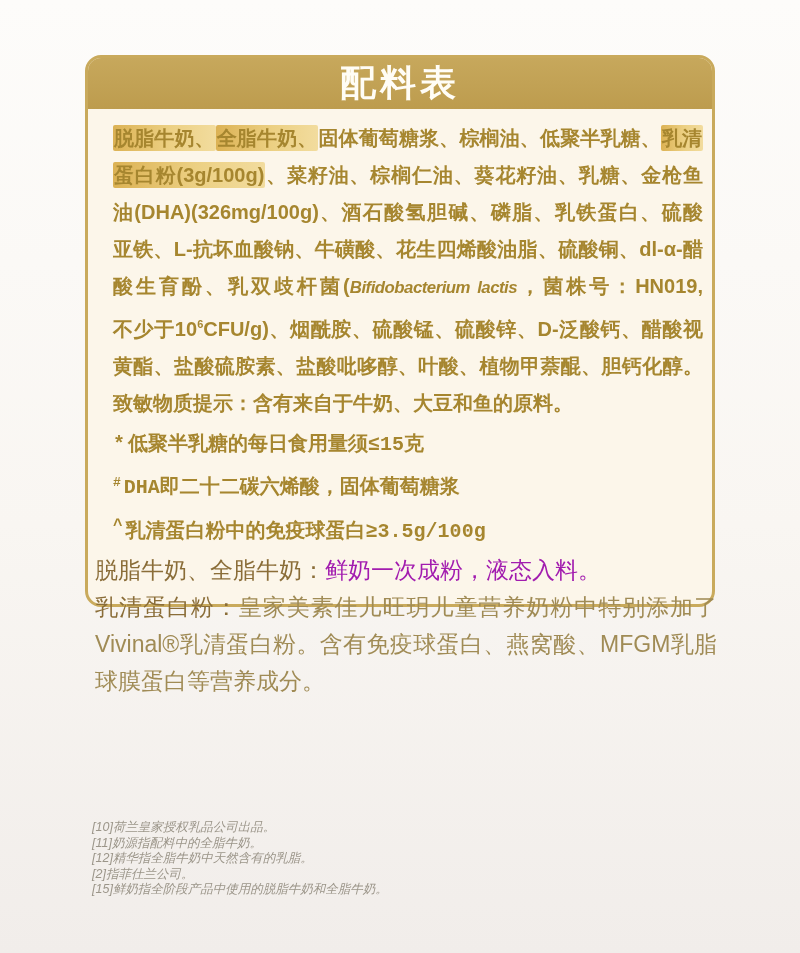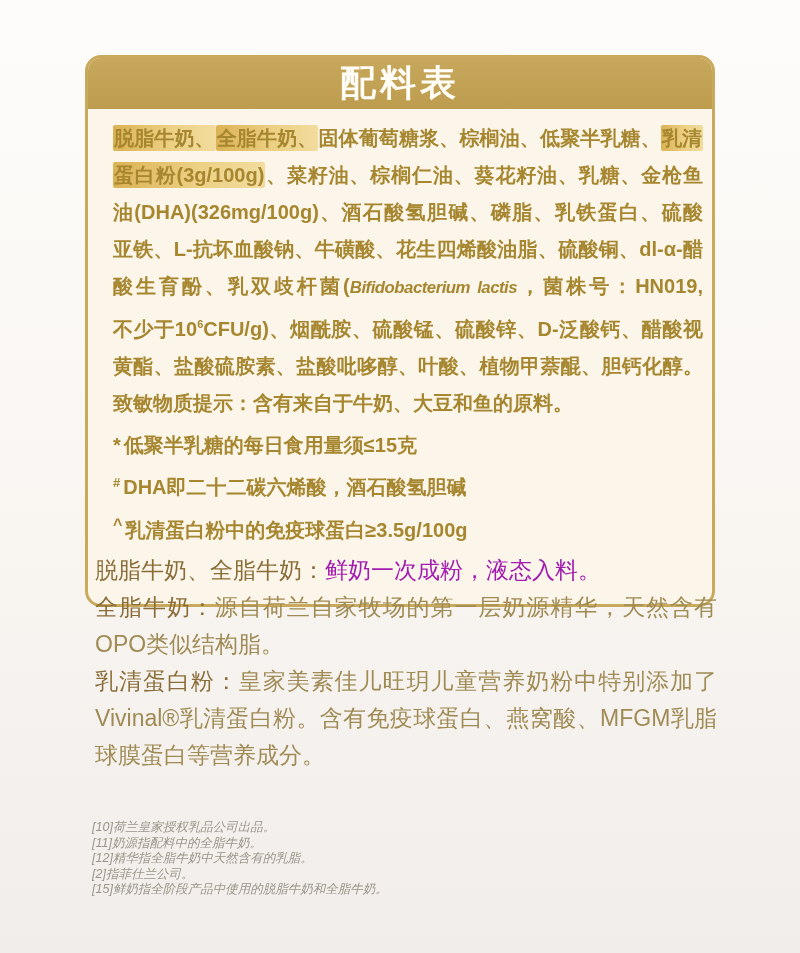--- a/index.html
+++ b/index.html
@@ -29,21 +29,21 @@
   .ing-line.justify{text-align:justify;text-align-last:justify;}
   .hl{
     background:linear-gradient(90deg,#dcb254 0%,#ecd083 55%,#f2dc9e 100%);
     border-radius:2px;padding:2px 1px;
   }
   .lat-italic{font-style:italic;font-size:0.84em;letter-spacing:-0.5px;}
   .sup{font-size:0.55em;vertical-align:super;}
   .fn-row{
     font-size:20px;font-weight:600;color:#a6862f;line-height:38px;text-align:left;
   }
-  .fn-rows{margin-top:4px;}
+  .fn-rows{margin-top:4px;font-family:Liberation Mono, monospace;}
   .fn-prefix{display:inline-block;margin-right:3px;}
   .fn-prefix.star{font-size:20px;}
   .fn-prefix.hash{font-size:13px;vertical-align:7px;}
   .fn-prefix.caret{font-size:16px;vertical-align:7px;}
   
   .explain{
     position:absolute;left:95px;top:552px;width:622px;
     font-size:23px;line-height:37px;text-align:justify;
   }
   .term{font-weight:normal;color:#8a6d38;}
@@ -75,30 +75,29 @@
     <div class="ing-line justify"><span>酸生育酚、乳双歧杆菌(</span><span class="lat-italic">Bifidobacterium lactis</span><span>，菌株号：HN019,</span></div>
 
     <div class="ing-line justify"><span>不少于10</span><span class="sup">6</span><span>CFU/g)、烟酰胺、硫酸锰、硫酸锌、D-泛酸钙、醋酸视</span></div>
 
     <div class="ing-line justify"><span>黄酯、盐酸硫胺素、盐酸吡哆醇、叶酸、植物甲萘醌、胆钙化醇。</span></div>
 
     <div class="ing-line"><span>致敏物质提示：含有来自于牛奶、大豆和鱼的原料。</span></div>
 
     <div class="fn-rows">
       <div class="fn-row"><span class="fn-prefix star">*</span><span>低聚半乳糖的每日食用量须≤15克</span></div>
-      <div class="fn-row"><span class="fn-prefix hash">#</span><span>DHA即二十二碳六烯酸，酒石酸氢胆碱</span></div>
+      <div class="fn-row"><span class="fn-prefix hash">#</span><span>DHA即二十二碳六烯酸，固体葡萄糖浆</span></div>
       <div class="fn-row"><span class="fn-prefix caret">^</span><span>乳清蛋白粉中的免疫球蛋白≥3.5g/100g</span></div>
     </div>
 
   </div>
 </div>
 
 <div class="explain">
   <div><span class="term">脱脂牛奶、全脂牛奶：</span><span class="desc-gray">鲜奶一次成粉，液态入料。</span></div>
-  <div><span class="term">全脂牛奶：</span><span class="desc-gold">源自荷兰自家牧场的第一层奶源精华，天然含有OPO类似结构脂。</span></div>
   <div><span class="term">乳清蛋白粉：</span><span class="desc-gold">皇家美素佳儿旺玥儿童营养奶粉中特别添加了Vivinal®乳清蛋白粉。含有免疫球蛋白、燕窝酸、MFGM乳脂球膜蛋白等营养成分。</span></div>
 </div>
 
 <div class="legal">
   <div>[10]荷兰皇家授权乳品公司出品。</div>
   <div>[11]奶源指配料中的全脂牛奶。</div>
   <div>[12]精华指全脂牛奶中天然含有的乳脂。</div>
   <div>[2]指菲仕兰公司。</div>
   <div>[15]鲜奶指全阶段产品中使用的脱脂牛奶和全脂牛奶。</div>
 </div>

